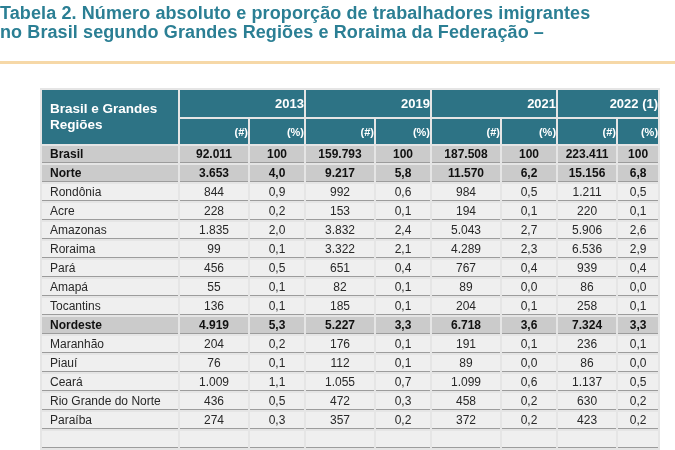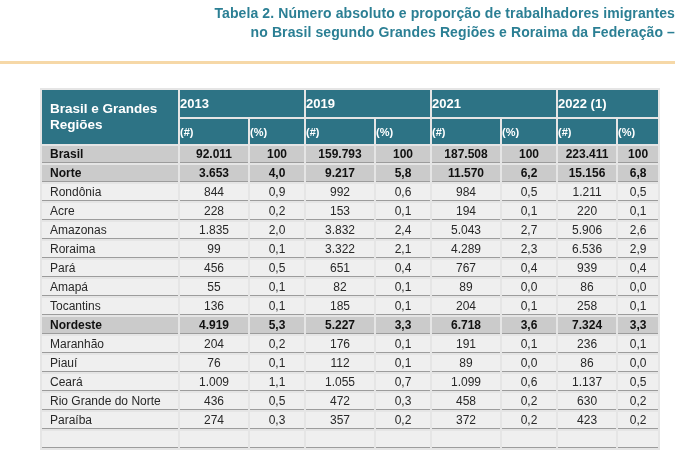--- a/index.html
+++ b/index.html
@@ -17,27 +17,26 @@
     width: 675px; height: 450px;
     background: #ffffff;
     font-family: "Liberation Sans", sans-serif;
     overflow: hidden;
     position: relative;
   }
   .page { position: relative; width: 675px; height: 450px; overflow: hidden; }
 
   .title-block {
     position: absolute; top: 4px; left: 0; right: 0;
-    text-align: right;
+    text-align: left;
     color: var(--title-color);
     font-weight: bold;
-    font-size: 14px;
+    font-size: 18px;
     line-height: 18.5px;
     letter-spacing: 0.1px;
-    padding-left: 8px;
   }
   .divider {
     position: absolute; top: 61px; left: 0;
     width: 675px; height: 3px;
     background: var(--divider);
   }
 
   table.data-table {
     position: absolute; top: 88px; left: 40px;
     border-collapse: separate;
@@ -49,21 +48,21 @@
   .data-table th, .data-table td {
     overflow: hidden;
     white-space: nowrap;
     vertical-align: middle;
     padding: 0;
   }
   thead th {
     background: var(--teal);
     color: #ffffff;
     font-weight: bold;
-    text-align: left;
+    text-align: right;
   }
   th.corner {
     text-align: left;
     padding-left: 8px;
     font-size: 13.5px;
     line-height: 16px;
     white-space: normal;
   }
   th.year { font-size: 13px; height: 27px; }
   th.sub  { font-size: 11px; height: 25px; }

